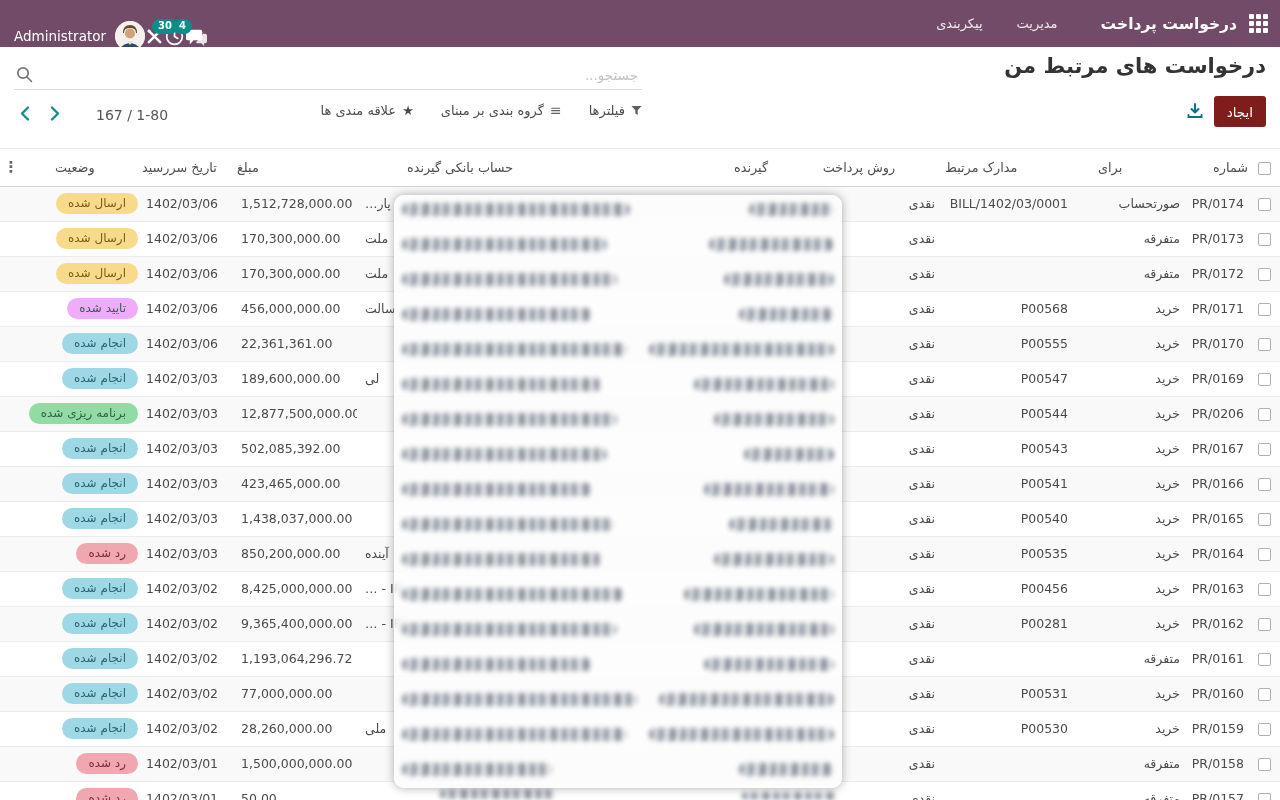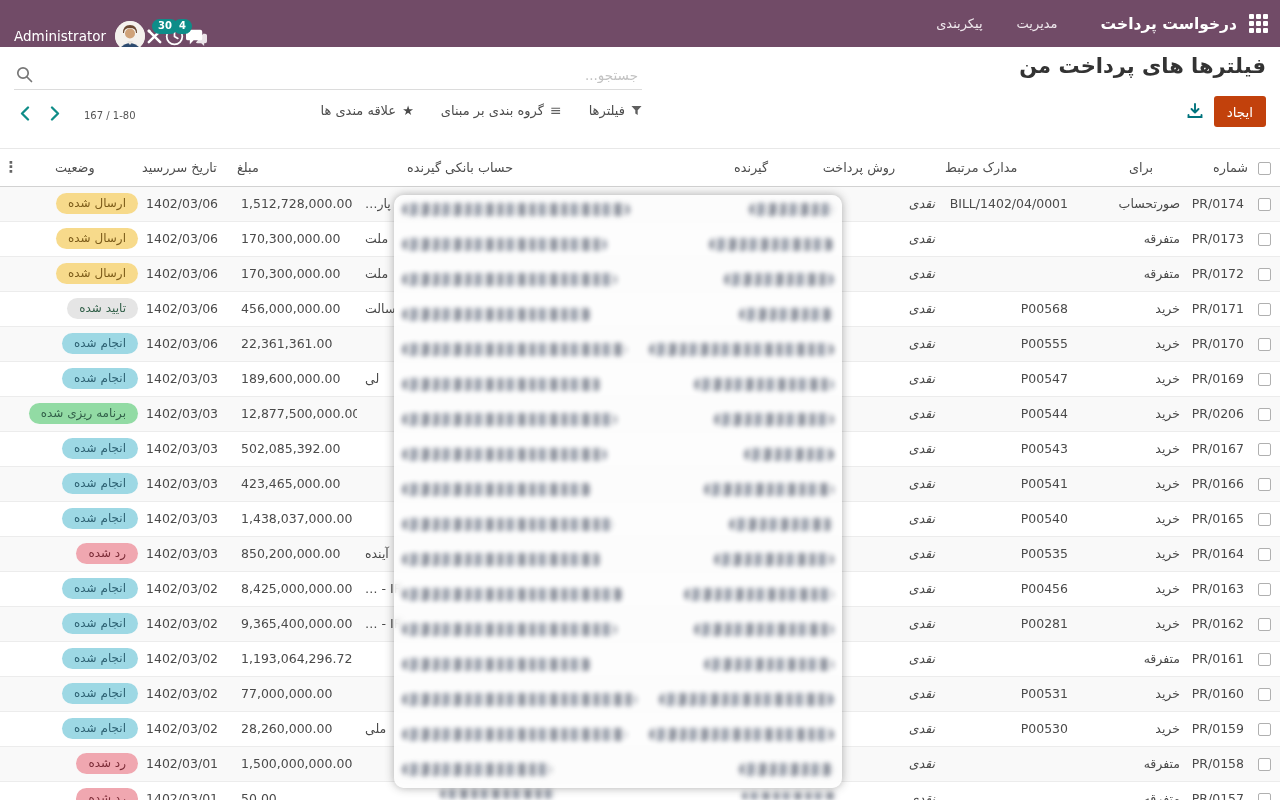--- a/index.html
+++ b/index.html
@@ -21,48 +21,48 @@
   .avatar { width:30px; height:30px; border-radius:50%; overflow:hidden; background:#f4f1ed; flex:0 0 auto; }
   .tray-icon { position:relative; cursor:pointer; display:flex; align-items:center; }
   .count-badge { position:absolute; top:-7px; left:-12px; background:#0d8d89; color:#fff; font-size:10px; font-weight:bold; border-radius:9px; padding:1.5px 6px; line-height:12px; }
 
   
   .topbar { position:relative; height:101px; background:#fff; }
   .search-input { position:absolute; left:14px; top:13px; width:628px; height:30px; border:none; border-bottom:1px solid #dcdcdc; outline:none; font-family:inherit; font-size:13.5px; direction:rtl; padding:0 4px 0 30px; color:#333; background:transparent; }
   .search-input::placeholder { color:#c2c2c2; }
   .search-icon { position:absolute; left:16px; top:19px; }
   .page-title { position:absolute; right:14px; top:7px; font-size:21px; color:#333; }
-  .create-btn { position:absolute; right:14px; top:49px; height:31px; background:#c2410c; color:#fff; border:none; border-radius:3px; font-family:inherit; font-size:13.5px; padding:0 13px; cursor:pointer; }
+  .create-btn { position:absolute; right:14px; top:49px; height:31px; background:#7f1d1d; color:#fff; border:none; border-radius:3px; font-family:inherit; font-size:13.5px; padding:0 13px; cursor:pointer; }
   .download-btn { position:absolute; right:76px; top:55px; cursor:pointer; background:none; border:none; }
   .filters-bar { position:absolute; left:316px; top:55px; width:326px; display:flex; direction:rtl; align-items:center; gap:27px; font-size:13px; color:#4c4c4c; }
   .filter-item { display:flex; align-items:center; gap:6px; cursor:pointer; white-space:nowrap; }
   .gb-icon { font-size:14px; color:#5f5f5f; }
   .star-icon { font-size:13px; color:#4a4a4a; }
   .pager { position:absolute; left:14px; top:57px; display:flex; direction:ltr; align-items:center; gap:8px; }
   .chev { background:none; border:none; cursor:pointer; padding:2px 6px; }
-  .pager-text { font-size:10px; color:#555; margin-left:10px; direction:ltr; }
+  .pager-text { font-size:14px; color:#555; margin-left:22px; direction:ltr; }
 
   
   .tablewrap { border-top:1px solid #e8e8e8; }
   table { width:1280px; border-collapse:collapse; table-layout:fixed; }
   th { height:37px; font-weight:400; font-size:12.8px; color:#4d4d4d; border-bottom:1px solid #d2d2d2; white-space:nowrap; overflow:hidden; }
   td { height:35px; font-size:12.5px; color:#4a4a4a; border-bottom:1px solid #ececec; white-space:nowrap; overflow:hidden; padding:0 4px; }
   tbody tr:nth-child(odd) { background:#f9f9f9; }
   tbody tr { cursor:pointer; }
   .cb { width:13px; height:13px; border:1px solid #b0b0b0; border-radius:2px; display:inline-block; background:#fff; vertical-align:middle; cursor:pointer; }
   .c-check { text-align:center; }
   .ltr-right { direction:ltr; text-align:right; }
   .ltr-left { direction:ltr; text-align:left; }
   .th-status { text-align:left; padding-left:33px; }
   .th-bank { text-align:left; padding-left:50px; }
   .th-docs { padding-left:0; text-align:left; direction:ltr; padding-right:0; text-align:right; padding-right:85px; }
   .th-method { padding-right:42px; }
   .th-recip { padding-right:8px; }
   .td-docs { padding-right:24px; }
-  .td-method { padding-right:10px;font-style:italic; }
+  .td-method { padding-right:10px; }
   .td-bank { text-align:left; padding-left:8px; }
   .kebab { color:#666; font-size:15px; font-weight:bold; text-align:center; cursor:pointer; letter-spacing:0; }
   .badge { display:inline-block; padding:3px 12px; border-radius:12px; font-size:12px; line-height:15px; white-space:nowrap; }
   .td-status { padding-left:6px; }
 
   
   .overlay { position:absolute; left:394px; top:195px; width:448px; height:593px; background:rgba(253,253,253,0.78); backdrop-filter:blur(3px); border-radius:10px; box-shadow:0 0 10px rgba(50,50,50,0.4); z-index:5; overflow:hidden; }
   .blob { position:absolute; height:13px; border-radius:7px; filter:blur(2.7px); opacity:.8;
     background:repeating-linear-gradient(93deg,#6a7180 0 5px,rgba(106,113,128,.12) 5px 9px,#7a8292 9px 15px,rgba(106,113,128,.2) 15px 21px,#646b7a 21px 27px,rgba(106,113,128,.15) 27px 32px); }
   .loose-blob { position:absolute; z-index:4; }
@@ -120,21 +120,21 @@
         <svg width="23" height="21" viewBox="0 0 24 22">
             <path d="M3 4 h13 a2 2 0 0 1 2 2 v7 a2 2 0 0 1 -2 2 h-7 l-4 4 v-4 h-2 a2 2 0 0 1 -2 -2 v-7 a2 2 0 0 1 2 -2 Z" fill="#fff"></path>
             <path d="M19 8 h2 a2 2 0 0 1 2 2 v6 a2 2 0 0 1 -2 2 h-1 v3 l-3 -3 h-4 a2 2 0 0 1 -1.6 -0.8" fill="#fff" opacity="0.85"></path>
           </svg>
         <span class="count-badge">4</span>
       </span>
     </div>
   </nav>
 
   <div class="topbar">
-    <h1 class="page-title">فیلترها های پرداخت من</h1>
+    <h1 class="page-title">درخواست های مرتبط من</h1>
 
     <span class="search-icon">
       <svg width="17" height="17" viewBox="0 0 17 17">
           <circle cx="7" cy="7" r="5.2" fill="none" stroke="#777" stroke-width="1.7"></circle>
           <path d="M11 11 L15.5 15.5" stroke="#777" stroke-width="1.7" stroke-linecap="round"></path>
         </svg>
     </span>
     <input class="search-input" type="text" placeholder="جستجو..." style="">
 
     <button class="create-btn">ایجاد</button>
@@ -189,37 +189,37 @@
           <col style="width:338px">
           <col style="width:120px">
         <col style="width:95px">
           <col style="width:120px">
           <col style="width:22px">
       </colgroup>
       <thead>
         <tr>
           <th class="c-check"><span class="cb"></span></th>
           <th class="ltr-right">شماره</th>
-          <th style="text-align:center;padding-left:6px">برای</th>
+          <th style="text-align:left;padding-left:6px">برای</th>
           <th class="th-docs">مدارک مرتبط</th>
           <th class="th-method" style="text-align:center">روش پرداخت</th>
           <th class="th-recip" style="text-align:center">گیرنده</th>
           <th class="th-bank">حساب بانکی گیرنده</th>
           <th class="ltr-left">مبلغ</th>
           <th class="ltr-left">تاریخ سررسید</th>
           <th class="th-status">وضعیت</th>
           <th class="kebab">⋮</th>
         </tr>
       </thead>
       <tbody id="rows">
           <tr>
       <td class="c-check"><span class="cb"></span></td>
       <td class="ltr-right">PR/0174</td>
       <td>صورتحساب</td>
-      <td class="ltr-right td-docs">BILL/1402/04/0001</td>
+      <td class="ltr-right td-docs">BILL/1402/03/0001</td>
       <td class="td-method">نقدی</td>
       <td></td>
       <td class="td-bank">پار…</td>
       <td class="ltr-left">1,512,728,000.00</td>
       <td class="ltr-left">1402/03/06</td>
       <td class="td-status"><span class="badge" style="background: rgb(247, 218, 139); color: rgb(125, 93, 27);">ارسال شده</span></td>
       <td></td>
     </tr>
           <tr>
       <td class="c-check"><span class="cb"></span></td>
@@ -250,21 +250,21 @@
           <tr>
       <td class="c-check"><span class="cb"></span></td>
       <td class="ltr-right">PR/0171</td>
       <td>خرید</td>
       <td class="ltr-right td-docs">P00568</td>
       <td class="td-method">نقدی</td>
       <td></td>
       <td class="td-bank">سالت</td>
       <td class="ltr-left">456,000,000.00</td>
       <td class="ltr-left">1402/03/06</td>
-      <td class="td-status"><span class="badge" style="background: #e5e5e5; color: rgb(51, 97, 74);">تایید شده</span></td>
+      <td class="td-status"><span class="badge" style="background: #f0abfc; color: rgb(51, 97, 74);">تایید شده</span></td>
       <td></td>
     </tr>
           <tr>
       <td class="c-check"><span class="cb"></span></td>
       <td class="ltr-right">PR/0170</td>
       <td>خرید</td>
       <td class="ltr-right td-docs">P00555</td>
       <td class="td-method">نقدی</td>
       <td></td>
       <td class="td-bank"></td>

